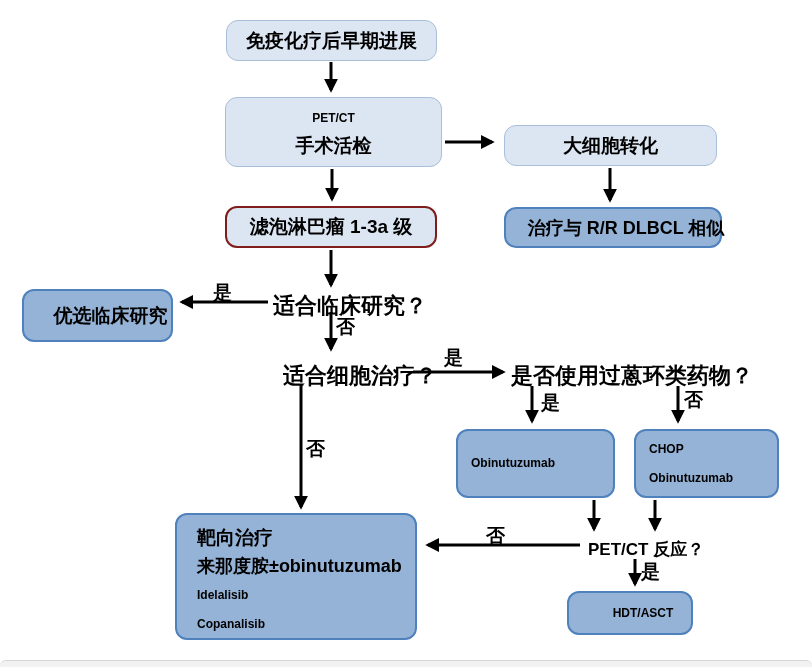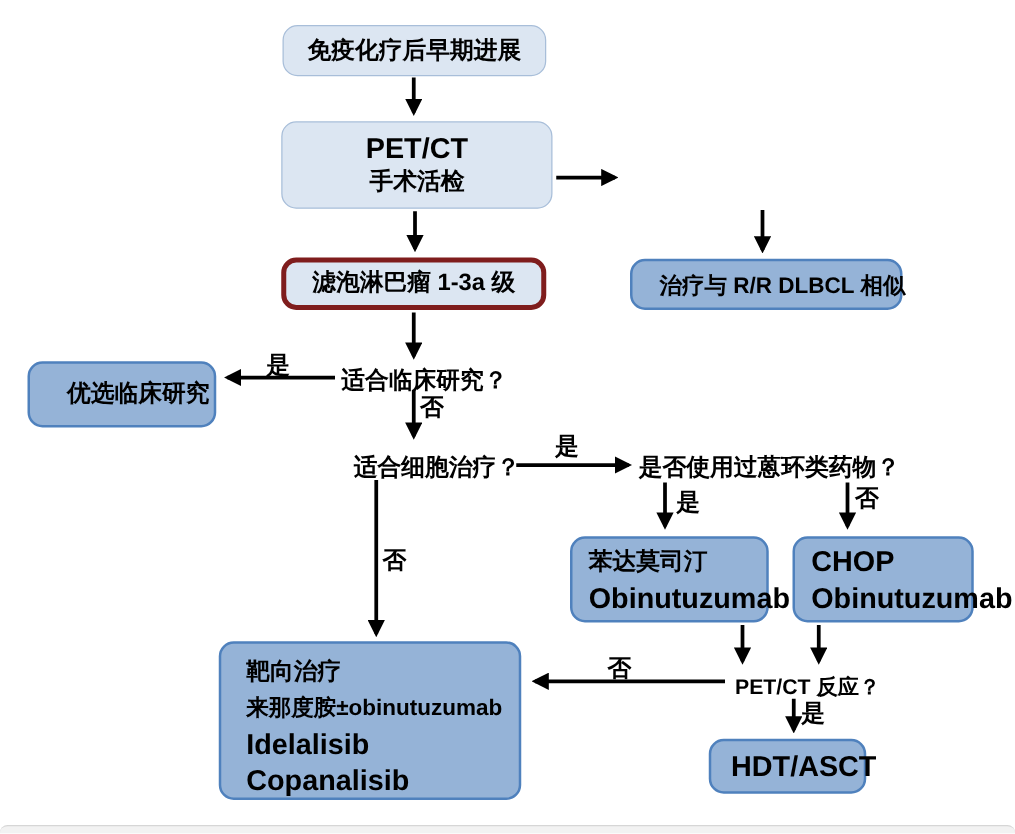--- a/index.html
+++ b/index.html
@@ -23,36 +23,36 @@
     line-height:28px;
     text-align:center;
     white-space:nowrap;
     border-radius:12px;
   }
   .box.light{
     background:#dce6f2;
     border:1.5px solid #a8bed9;
   }
   .box.light.strong-border{
-    border:4px solid #7f1d1d;
+    border:2px solid #7f1d1d;
   }
   .box.medium{
     background:#95b3d7;
     border:2px solid #4f81bd;
     padding-left:26px;
   }
   .box.left-align{
     align-items:flex-start;
     text-align:left;
   }
-  .latin{font-size:23px;}
+  .latin{font-size:12px;}
   .decision{
     position:absolute;
     font-weight:bold;
-    font-size:19px;
+    font-size:22px;
     white-space:nowrap;
   }
   .decision.mixed{font-size:17px;}
   .edge-label{
     position:absolute;
     font-weight:bold;
     font-size:19px;
     line-height:19px;
     white-space:nowrap;
   }
@@ -103,35 +103,37 @@
 
   <div class="box light" style="left:226px;top:20px;width:211px;height:41px">
     <span>免疫化疗后早期进展</span>
   </div>
 
   <div class="box light" style="left:225px;top:97px;width:217px;height:70px">
     <span class="latin">PET/CT</span>
     <span>手术活检</span>
   </div>
 
+  <div class="box light" style="left:504px;top:125px;width:213px;height:41px">
+    <span>大细胞转化</span>
+  </div>
 
   <div class="box medium" style="left:504px;top:207px;width:218px;height:41px">
     <span style="font-size:18px">治疗与 R/R DLBCL 相似</span>
   </div>
 
   <div class="box light strong-border" style="left:225px;top:206px;width:212px;height:42px">
     <span>滤泡淋巴瘤 1-3a 级</span>
   </div>
 
   <div class="box medium" style="left:22px;top:289px;width:151px;height:53px">
     <span>优选临床研究</span>
   </div>
 
   <div class="box medium left-align" style="left:456px;top:429px;width:159px;height:69px;padding-left:13px;line-height:29px">
-    <span>苯达莫司汀</span>
     <span class="latin">Obinutuzumab</span>
   </div>
 
   <div class="box medium left-align" style="left:634px;top:429px;width:145px;height:69px;padding-left:13px;line-height:29px">
     <span class="latin">CHOP</span>
     <span class="latin">Obinutuzumab</span>
   </div>
 
   <div class="box medium left-align" style="left:175px;top:513px;width:242px;height:127px;padding-left:20px;line-height:29px;justify-content:flex-start;padding-top:8px">
     <span>靶向治疗</span>

